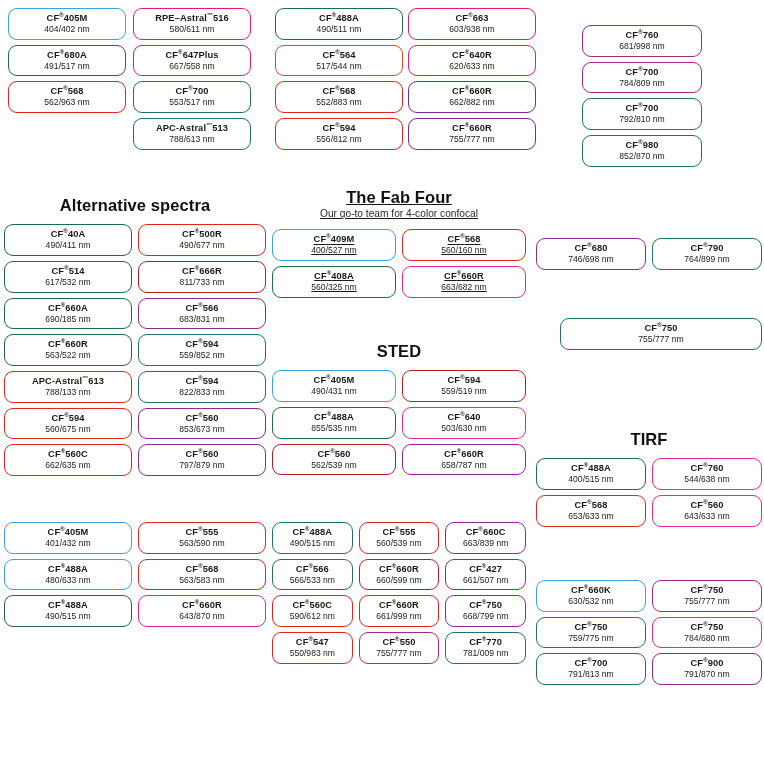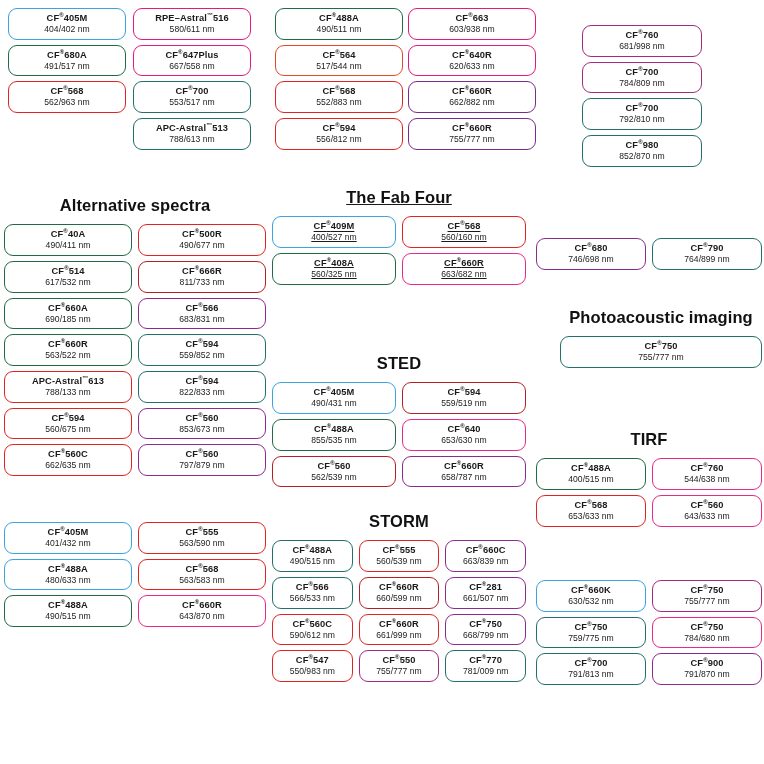--- a/index.html
+++ b/index.html
@@ -235,58 +235,59 @@
         </div>
         <div class="pill c-purple" style="min-height: 31px;">
           <div class="nm"><span>CF</span><sup>®</sup><span>560</span></div>
           <div class="spec">797/879 nm</div>
         </div>
       </div>
     </div>
 
   <div class="block" style="left:272px;top:188px;width:254px;text-decoration:underline;">
       <div class="sec-title">The Fab Four</div>
+      <div class="sec-sub">Our go-to team for 4-color confocal</div>
       <div class="grid" style="grid-template-columns: repeat(2, 1fr); gap: 5px 6px; margin-top: 10px;">
         <div class="pill c-lightblue" style="min-height: 31px;">
           <div class="nm"><span>CF</span><sup>®</sup><span>409M</span></div>
           <div class="spec">400/527 nm</div>
         </div>
         <div class="pill c-red" style="min-height: 31px;">
           <div class="nm"><span>CF</span><sup>®</sup><span>568</span></div>
           <div class="spec">560/160 nm</div>
         </div>
         <div class="pill c-green" style="min-height: 31px;">
           <div class="nm"><span>CF</span><sup>®</sup><span>408A</span></div>
           <div class="spec">560/325 nm</div>
         </div>
         <div class="pill c-pink" style="min-height: 31px;">
           <div class="nm"><span>CF</span><sup>®</sup><span>660R</span></div>
           <div class="spec">663/682 nm</div>
         </div>
       </div>
     </div>
 
-  <div class="block" style="left:272px;top:354px;width:254px;">
+  <div class="block" style="left:272px;top:342px;width:254px;">
       <div class="sec-title">STED</div>
       <div class="grid" style="grid-template-columns: repeat(2, 1fr); gap: 5px 6px; margin-top: 10px;">
         <div class="pill c-lightblue" style="min-height: 31px;">
           <div class="nm"><span>CF</span><sup>®</sup><span>405M</span></div>
           <div class="spec">490/431 nm</div>
         </div>
         <div class="pill c-darkred" style="min-height: 31px;">
           <div class="nm"><span>CF</span><sup>®</sup><span>594</span></div>
           <div class="spec">559/519 nm</div>
         </div>
         <div class="pill c-green" style="min-height: 31px;">
           <div class="nm"><span>CF</span><sup>®</sup><span>488A</span></div>
           <div class="spec">855/535 nm</div>
         </div>
         <div class="pill c-pink" style="min-height: 31px;">
           <div class="nm"><span>CF</span><sup>®</sup><span>640</span></div>
-          <div class="spec">653/630 nm</div>
+          <div class="spec">503/630 nm</div>
         </div>
         <div class="pill c-darkred" style="min-height: 31px;">
           <div class="nm"><span>CF</span><sup>®</sup><span>560</span></div>
           <div class="spec">562/539 nm</div>
         </div>
         <div class="pill c-purple" style="min-height: 31px;">
           <div class="nm"><span>CF</span><sup>®</sup><span>660R</span></div>
           <div class="spec">658/787 nm</div>
         </div>
       </div>
@@ -315,21 +316,20 @@
           <div class="spec">490/515 nm</div>
         </div>
         <div class="pill c-pink" style="min-height: 31px;">
           <div class="nm"><span>CF</span><sup>®</sup><span>660R</span></div>
           <div class="spec">643/870 nm</div>
         </div>
       </div>
     </div>
 
   <div class="block" style="left:272px;top:512px;width:254px;">
-      <div class="sec-title">STORM</div>
       <div class="grid" style="grid-template-columns: repeat(3, 1fr); gap: 5px 6px; margin-top: 10px;">
         <div class="pill c-teal" style="min-height: 31px;">
           <div class="nm"><span>CF</span><sup>®</sup><span>488A</span></div>
           <div class="spec">490/515 nm</div>
         </div>
         <div class="pill c-red" style="min-height: 31px;">
           <div class="nm"><span>CF</span><sup>®</sup><span>555</span></div>
           <div class="spec">560/539 nm</div>
         </div>
         <div class="pill c-purple" style="min-height: 31px;">
@@ -338,21 +338,21 @@
         </div>
         <div class="pill c-teal" style="min-height: 31px;">
           <div class="nm"><span>CF</span><sup>®</sup><span>566</span></div>
           <div class="spec">566/533 nm</div>
         </div>
         <div class="pill c-darkred" style="min-height: 31px;">
           <div class="nm"><span>CF</span><sup>®</sup><span>660R</span></div>
           <div class="spec">660/599 nm</div>
         </div>
         <div class="pill c-purple" style="min-height: 31px;">
-          <div class="nm"><span>CF</span><sup>®</sup><span>281</span></div>
+          <div class="nm"><span>CF</span><sup>®</sup><span>427</span></div>
           <div class="spec">661/507 nm</div>
         </div>
         <div class="pill c-red" style="min-height: 31px;">
           <div class="nm"><span>CF</span><sup>®</sup><span>560C</span></div>
           <div class="spec">590/612 nm</div>
         </div>
         <div class="pill c-red" style="min-height: 31px;">
           <div class="nm"><span>CF</span><sup>®</sup><span>660R</span></div>
           <div class="spec">661/999 nm</div>
         </div>
@@ -382,21 +382,20 @@
           <div class="spec">746/698 nm</div>
         </div>
         <div class="pill c-teal" style="min-height: 31px;">
           <div class="nm"><span>CF</span><sup>®</sup><span>790</span></div>
           <div class="spec">764/899 nm</div>
         </div>
       </div>
     </div>
 
   <div class="block" style="left:560px;top:308px;width:202px;">
-      <div class="sec-title">Photoacoustic imaging</div>
       <div class="grid" style="grid-template-columns: repeat(1, 1fr); gap: 5px 6px; margin-top: 10px;">
         <div class="pill c-teal" style="min-height: 31px;">
           <div class="nm"><span>CF</span><sup>®</sup><span>750</span></div>
           <div class="spec">755/777 nm</div>
         </div>
       </div>
     </div>
 
   <div class="block" style="left:536px;top:430px;width:226px;">
       <div class="sec-title">TIRF</div>

